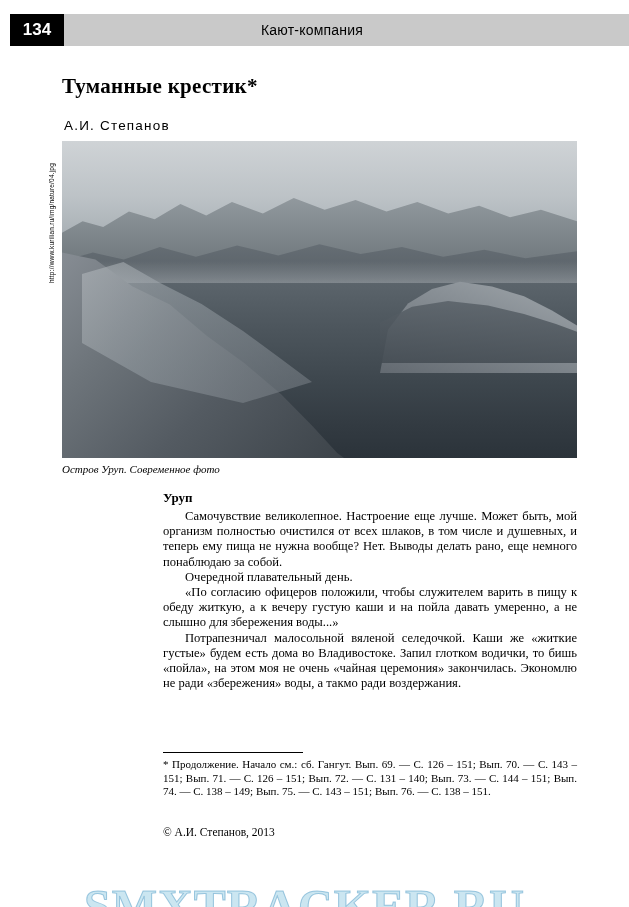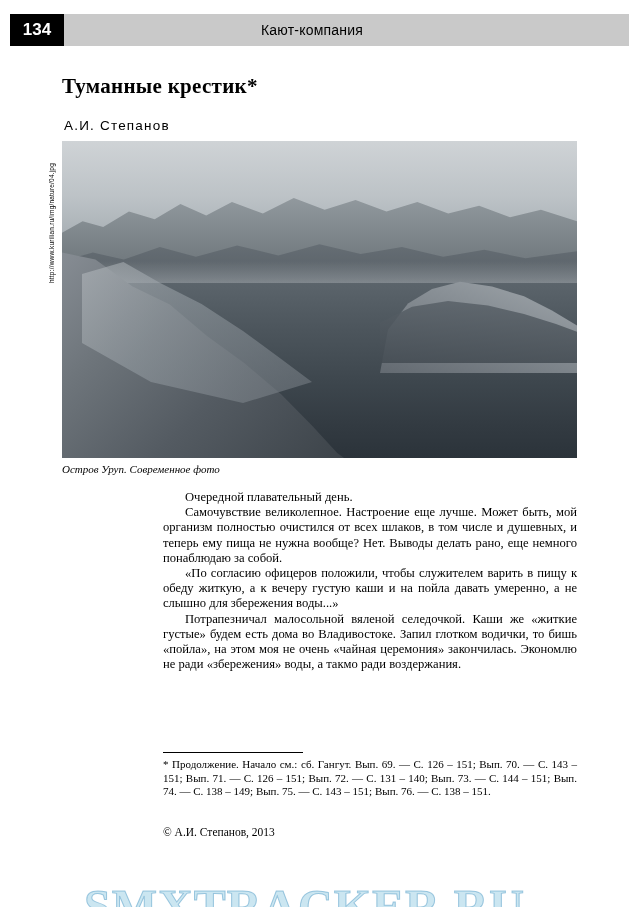--- a/index.html
+++ b/index.html
@@ -298,22 +298,23 @@
   <div class="sea"></div>
   <div class="cliff-right"></div>
   <div class="cliff-right-dark"></div>
   <div class="cliff-left"></div>
   <div class="cliff-left-hi"></div>
 </div>
 <div class="photo-credit">http://www.kurilian.ru/img/nature/04.jpg</div>
 <div class="photo-caption">Остров Уруп. Современное фото</div>
 
 <div class="body-col">
+  <p class="subhead">Уруп</p>
+  <p class="para">Самочувствие великолепное. Настроение еще лучше. Может быть, мой организм полностью очистился от всех шлаков, в том числе и душевных, и теперь ему пища не нужна вообще? Нет. Выводы делать рано, еще немного понаблюдаю за собой.</p>
   <p class="para">Очередной плавательный день.</p>
-  <p class="para">Самочувствие великолепное. Настроение еще лучше. Может быть, мой организм полностью очистился от всех шлаков, в том числе и душевных, и теперь ему пища не нужна вообще? Нет. Выводы делать рано, еще немного понаблюдаю за собой.</p>
   <p class="para">«По согласию офицеров положили, чтобы служителем варить в пищу к обеду житкую, а к вечеру густую каши и на пойла давать умеренно, а не слышно для збережения воды...»</p>
   <p class="para">Потрапезничал малосольной вяленой селедочкой. Каши же «житкие густые» будем есть дома во Владивостоке. Запил глотком водички, то бишь «пойла», на этом моя не очень «чайная церемония» закончилась. Экономлю не ради «збережения» воды, а такмо ради воздержания.</p>
 </div>
 
 <div class="footnote-rule"></div>
 <div class="footnote">* Продолжение. Начало см.: сб. Гангут. Вып. 69. — С. 126 – 151; Вып. 70. — С. 143 – 151; Вып. 71. — С. 126 – 151; Вып. 72. — С. 131 – 140; Вып. 73. — С. 144 – 151; Вып. 74. — С. 138 – 149; Вып. 75. — С. 143 – 151; Вып. 76. — С. 138 – 151.</div>
 <div class="copyright">© А.И. Степанов, 2013</div>
 
 <div class="footer-band">
   

